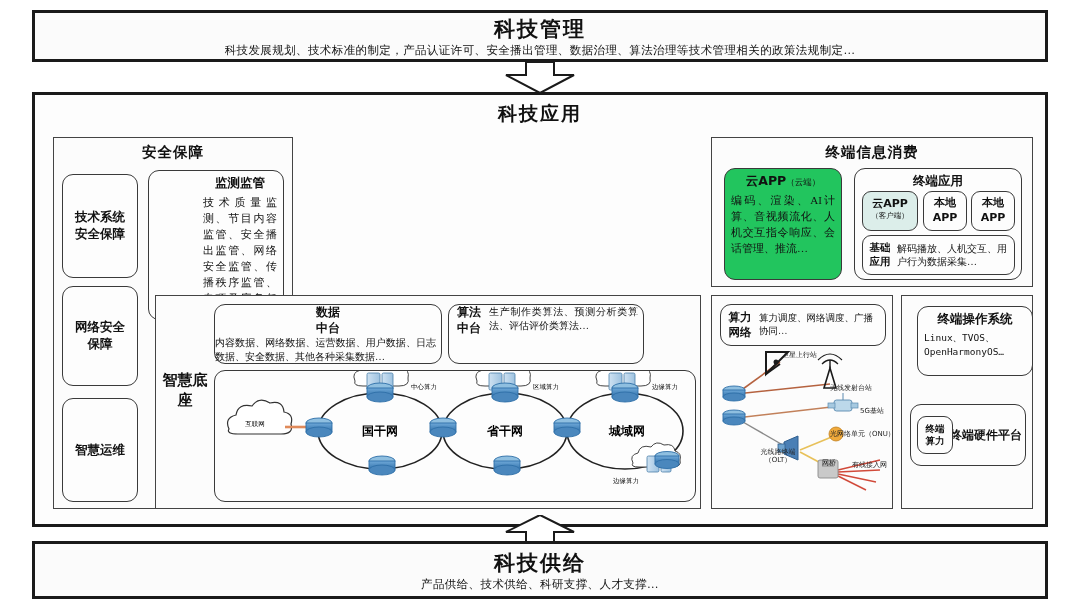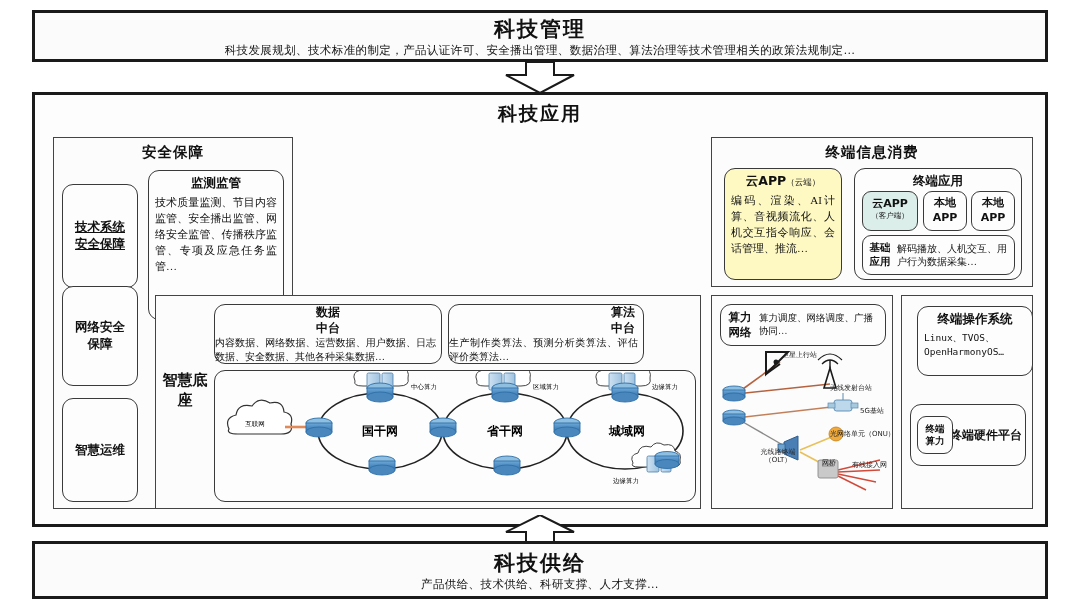--- a/index.html
+++ b/index.html
@@ -122,44 +122,44 @@
     </svg>
   </div>
 
   <div id="app-frame">
     <div id="app-title">科技应用</div>
 
     <div class="pane" id="sec-pane">
       <div class="pane-title">安全保障</div>
 
       <div id="sec-left-col">
-        <div class="sec-item" style="top:14px;height:104px;text-decoration:underline;">
+        <div class="sec-item" style="top:4px;height:104px;">
           <div class="ctr" style="white-space:pre-line;">技术系统
 安全保障</div>
         </div>
         <div class="sec-item" style="top:116px;height:100px;">
           <div class="ctr" style="white-space:pre-line;">网络安全
 保障</div>
         </div>
         <div class="sec-item" style="top:228px;height:104px;">
           <div class="ctr" style="white-space:pre-line;">智慧运维</div>
         </div>
       </div>
 
-      <div class="rbox" style="left:94px;top:32px;width:136px;height:150px;">
+      <div class="rbox" style="left:94px;top:32px;width:136px;height:150px;padding-left:48px;">
         <div class="rbox-title">监测监管</div>
         <div class="rbox-body">技术质量监测、节目内容监管、安全播出监管、网络安全监管、传播秩序监管、专项及应急任务监管…</div>
       </div>
     </div>
 
 
     <div class="pane" id="term-pane">
       <div class="pane-title">终端信息消费</div>
 
-      <div class="rbox" style="left:12px;top:30px;width:118px;height:112px;background:#fef9c3;">
+      <div class="rbox" style="left:12px;top:30px;width:118px;height:112px;background:#22c55e;">
         <div class="rbox-title">
           <span>云APP</span><span style="font-size:8.5px;font-weight:normal;">（云端）</span>
         </div>
         <div class="rbox-body">编码、渲染、AI计算、音视频流化、人机交互指令响应、会话管理、推流…</div>
       </div>
 
       <div class="rbox" style="left:142px;top:30px;width:168px;height:112px;">
         <div class="rbox-title">终端应用</div>
 
         <div class="rbox" style="left:7px;top:22px;width:56px;height:40px;background:#dceeea;border-radius:9px;">
@@ -185,21 +185,21 @@
 
     <div class="pane" id="base-pane">
       <div id="base-label" style="white-space:pre-line;">智慧底座</div>
 
       <div class="rbox" style="left:58px;top:8px;width:228px;height:60px;display:flex;align-items:center;flex-direction:column;">
         <div style="white-space:pre-line;font-size:12px;font-weight:bold;text-align:center;width:40px;line-height:1.3;font-family:'DejaVu Sans','Liberation Sans',sans-serif;">数据
 中台</div>
         <div style="font-size:10px;line-height:1.35;flex:1;padding-right:5px;text-align:justify;">内容数据、网络数据、运营数据、用户数据、日志数据、安全数据、其他各种采集数据…</div>
       </div>
 
-      <div class="rbox" style="left:292px;top:8px;width:196px;height:60px;display:flex;align-items:flex-end;flex-direction:column;">
+      <div class="rbox" style="left:292px;top:8px;width:196px;height:60px;display:flex;align-items:flex-start;">
         <div style="white-space:pre-line;font-size:12px;font-weight:bold;text-align:center;width:40px;line-height:1.3;font-family:'DejaVu Sans','Liberation Sans',sans-serif;">算法
 中台</div>
         <div style="font-size:10px;line-height:1.35;flex:1;padding-right:5px;text-align:justify;">生产制作类算法、预测分析类算法、评估评价类算法…</div>
       </div>
 
       <div class="rbox" style="left:58px;top:74px;width:482px;height:132px;">
         <svg id="topo" width="482" height="132" viewBox="0 0 482 132">
           <defs>
             <linearGradient id="rg" x1="0" y1="0" x2="0" y2="1">
               <stop offset="0" stop-color="#6ea8d8"></stop>

